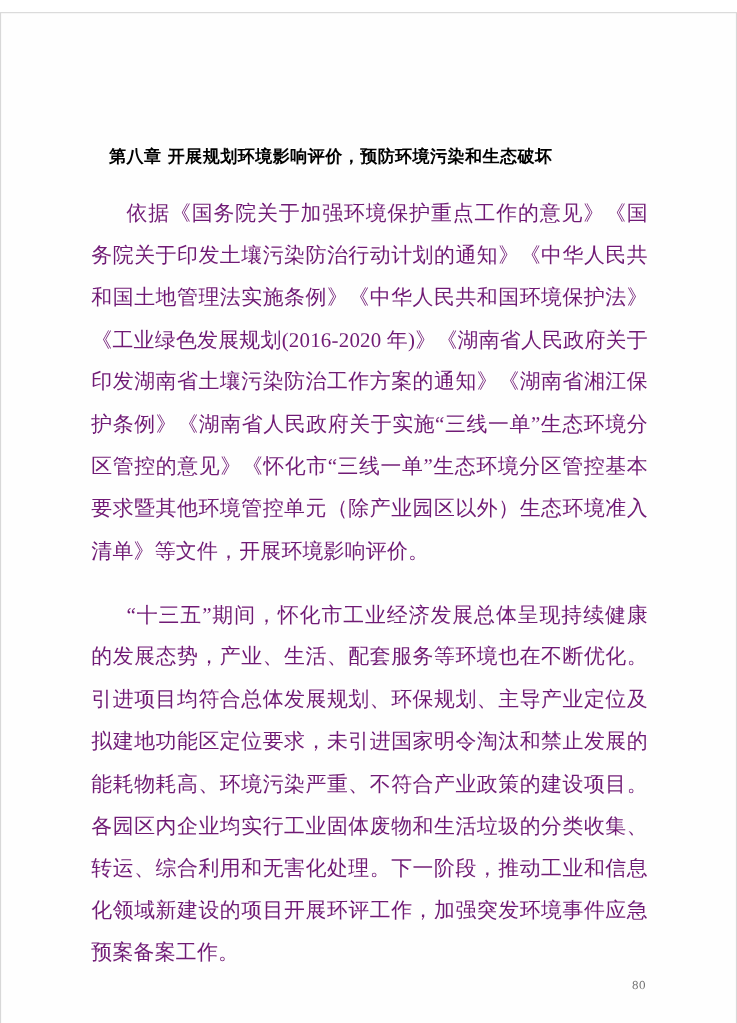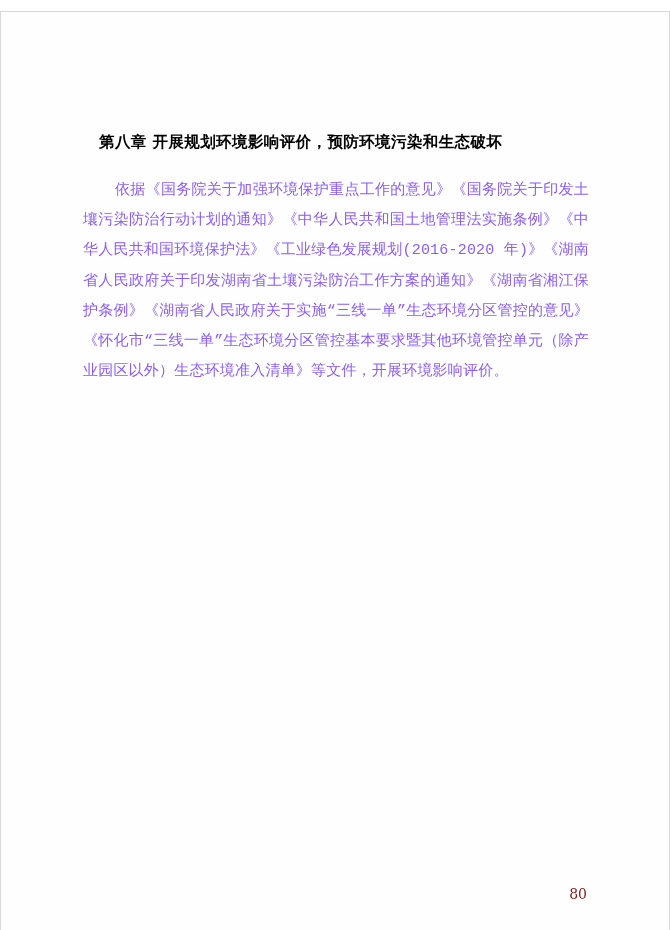--- a/index.html
+++ b/index.html
@@ -46,53 +46,54 @@
     font-family: "DejaVu Sans", sans-serif;
     font-weight: bold;
     font-size: 15px;
     letter-spacing: 0.5px;
     margin: 0 0 8px 0;
     padding-left: 34px;
     line-height: 1.6;
     color: #000;
   }
   .para {
-    font-family: Liberation Mono, monospace;
-    font-size: 15px;
+    font-family: Liberation Serif, serif;
+    font-size: 19px;
     line-height: 2.02;
     text-align: justify;
     text-justify: inter-ideograph;
     margin: 0 0 6px 0;
     text-indent: 32px;
     letter-spacing: 0.2px;
-    color: #8b5cf6;
+    color: #701a75;
   }
   .gap {
     height: 14px;
   }
   .page-number {
     position: absolute;
     right: 82px;
     bottom: 38px;
     font-family: "DejaVu Serif", serif;
-    font-size: 14px;
-    color: #7f1d1d;
+    font-size: 10px;
+    color: #737373;
   }
 </style>
 </head>
 <body>
 
 <div class="page">
   <div class="content">
 
     <h1 class="chapter-title">第八章 开展规划环境影响评价，预防环境污染和生态破坏</h1>
 
 
     <p class="para">依据《国务院关于加强环境保护重点工作的意见》《国务院关于印发土壤污染防治行动计划的通知》《中华人民共和国土地管理法实施条例》《中华人民共和国环境保护法》《工业绿色发展规划(2016-2020 年)》《湖南省人民政府关于印发湖南省土壤污染防治工作方案的通知》《湖南省湘江保护条例》《湖南省人民政府关于实施“三线一单”生态环境分区管控的意见》《怀化市“三线一单”生态环境分区管控基本要求暨其他环境管控单元（除产业园区以外）生态环境准入清单》等文件，开展环境影响评价。</p>
 
     <div class="gap"></div>
 
 
+    <p class="para">“十三五”期间，怀化市工业经济发展总体呈现持续健康的发展态势，产业、生活、配套服务等环境也在不断优化。引进项目均符合总体发展规划、环保规划、主导产业定位及拟建地功能区定位要求，未引进国家明令淘汰和禁止发展的能耗物耗高、环境污染严重、不符合产业政策的建设项目。各园区内企业均实行工业固体废物和生活垃圾的分类收集、转运、综合利用和无害化处理。下一阶段，推动工业和信息化领域新建设的项目开展环评工作，加强突发环境事件应急预案备案工作。</p>
 
   </div>
 
   <div class="page-number">80</div>
 </div>
 
 </body></html>

